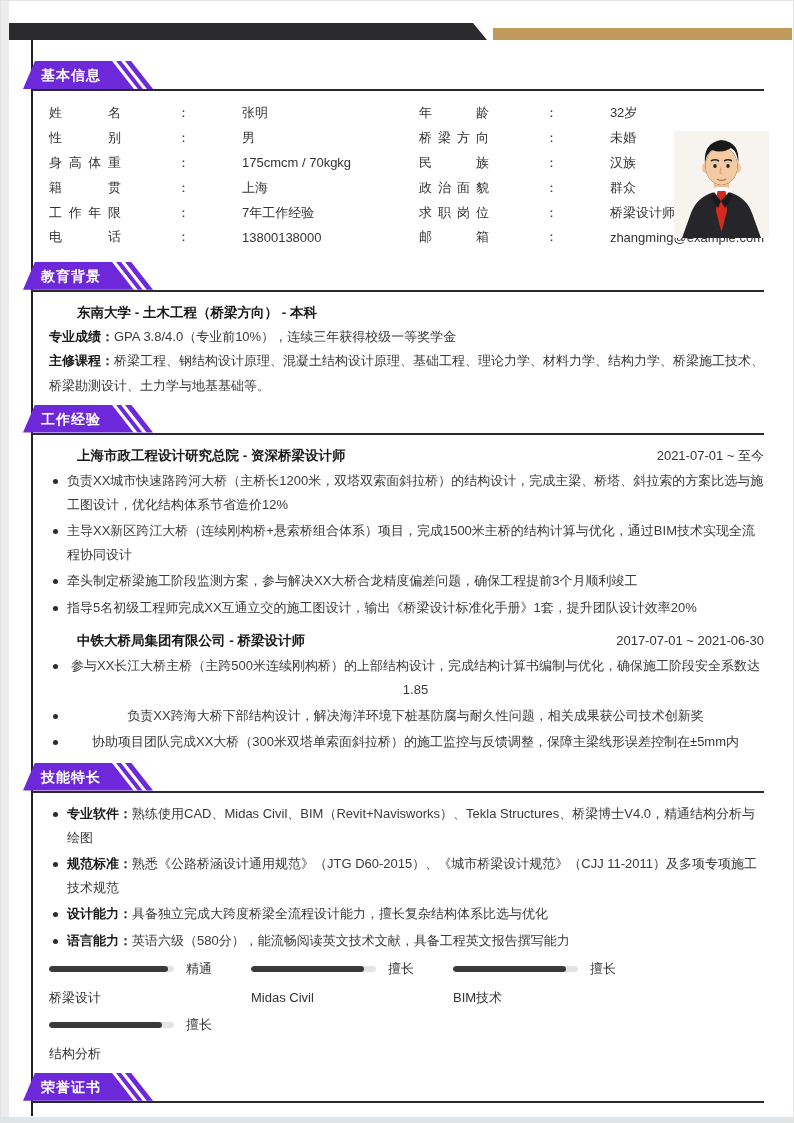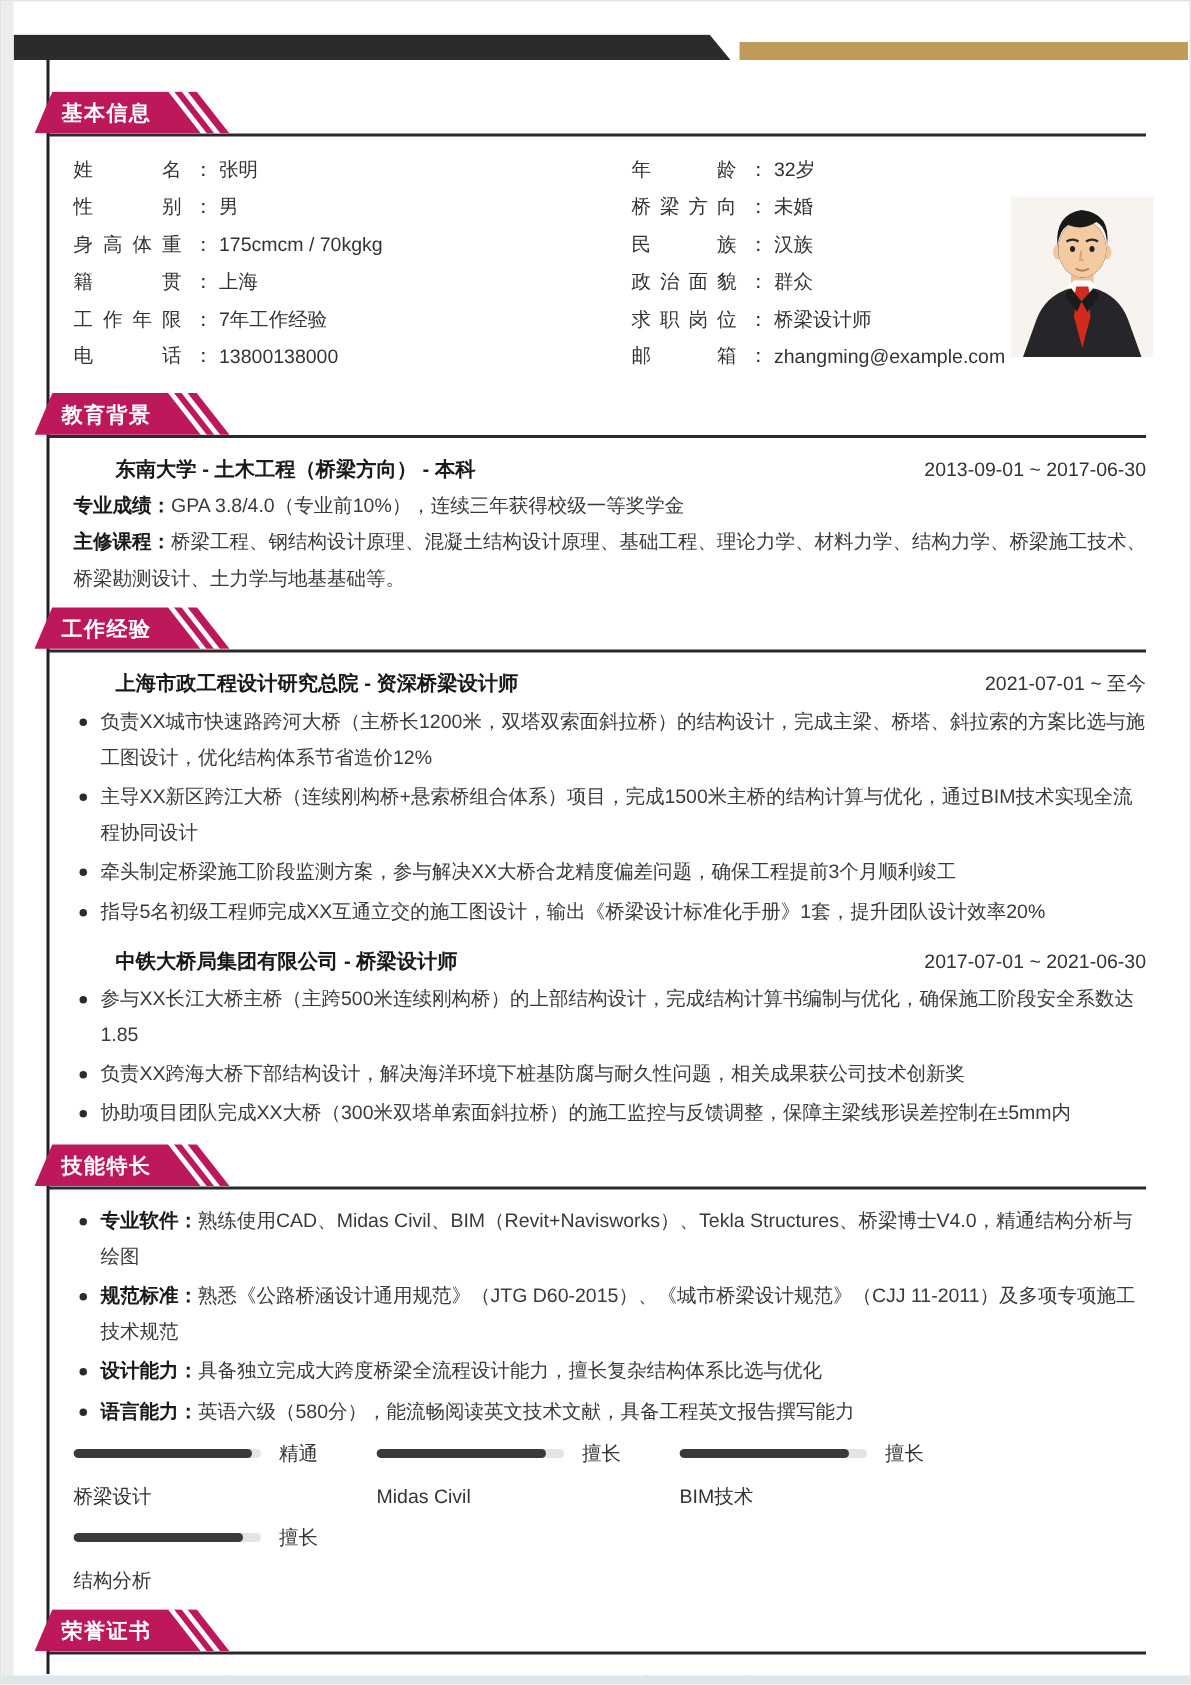--- a/index.html
+++ b/index.html
@@ -17,53 +17,53 @@
   .bar-black{position:absolute;left:8px;top:22px;width:478px;height:17px;background:#2b2b2d;
     clip-path:polygon(0 0,calc(100% - 14px) 0,100% 100%,0 100%);}
   .bar-gold{position:absolute;left:492px;top:27px;right:1px;height:12px;background:#bf9a5a;}
   
   .vline{position:absolute;left:30px;top:39px;bottom:6px;width:2px;background:#202022;}
 
   .content{position:relative;padding-top:60px;}
 
   
   .sec{position:relative;height:28px;margin:0 29px 0 31px;border-bottom:2px solid #2a2a2c;z-index:2;}
-  .banner{position:absolute;left:-9px;top:0;width:130px;height:28px;background:#be185d;
+  .banner{position:absolute;left:-9px;top:0;width:130px;height:28px;background:#6d28d9;
     clip-path:polygon(12px 0,calc(100% - 22px) 0,100% 100%,0 100%);}
   .banner-text{position:absolute;left:18px;top:0;line-height:28px;color:#ffffff;
     font-size:14px;font-weight:bold;letter-spacing:1px;white-space:nowrap;}
   .slash{position:absolute;top:-4px;bottom:-4px;width:4px;background:#ffffff;transform:skewX(38deg);}
   .slash.s1{right:26px;}
   .slash.s2{right:17px;}
   .fold{position:absolute;left:0;top:100%;width:14px;height:12px;background:#46464a;
     clip-path:polygon(0 0,100% 0,0 100%);}
 
   
   .basic{display:flex;padding:10px 29px 12px 48px;position:relative;}
   .col-left{width:372px;}
   .col-right{flex:1;}
-  .info-row{display:flex;align-items:center;height:24.8px;font-size:13px;color:#333;}
+  .info-row{display:flex;align-items:center;height:24.8px;font-size:13px;color:#333;gap:48px;}
   .info-label{width:72px;text-align:justify;text-align-last:justify;}
   .col-right .info-label{width:70px;}
   .info-colon{margin:0 4px 0 8px;}
   .info-value{white-space:nowrap;}
   .photo{position:absolute;left:673px;top:40px;width:95px;height:107px;}
 
   
   .block{padding:8px 29px 6px 48px;font-size:13px;}
   .title-row{display:flex;justify-content:space-between;align-items:baseline;line-height:25px;margin-left:28px;}
   .item-title{font-weight:bold;font-size:13.5px;color:#1a1a1a;}
   .date{font-size:13px;color:#333;}
   .rich-line{line-height:24.6px;color:#3a3a3a;}
   .b-label{font-weight:bold;color:#1a1a1a;}
 
   .bullet{position:relative;padding-left:18px;margin:1px 0 2px;line-height:24.2px;color:#3a3a3a;}
   .dot{position:absolute;left:4px;top:10px;width:5px;height:5px;border-radius:50%;background:#2b2b2d;}
   .job{margin-bottom:8px;}
-  .job:last-child{margin-bottom:0;}
+  .job:last-child{margin-bottom:0;text-align:center;}
 
   
   .bars{display:grid;grid-template-columns:repeat(3,202px);row-gap:10px;margin-top:8px;padding-bottom:4px;}
   .bar-row{display:flex;align-items:center;height:16px;}
   .track{width:125px;height:6px;border-radius:3px;background:#e4e4e4;margin-right:12px;overflow:hidden;}
   .fill{height:100%;border-radius:3px;background:#3a3a3a;}
   .level{font-size:13px;color:#333;}
   .skill-name{margin-top:12px;font-size:13px;color:#333;line-height:18px;}
 </style>
 </head>
@@ -178,21 +178,20 @@
       <span class="banner-text">教育背景</span>
       <span class="slash s1"></span>
       <span class="slash s2"></span>
       <span class="fold"></span>
     </div>
   </div>
 
   <div class="block">
     <div class="title-row">
       <span class="item-title">东南大学 - 土木工程（桥梁方向） - 本科</span>
-      <span class="date">2013-09-01 ~ 2017-06-30</span>
     </div>
     <div class="rich-line">
       <span class="b-label">专业成绩：</span><span>GPA 3.8/4.0（专业前10%），连续三年获得校级一等奖学金</span>
     </div>
     <div class="rich-line">
       <span class="b-label">主修课程：</span><span>桥梁工程、钢结构设计原理、混凝土结构设计原理、基础工程、理论力学、材料力学、结构力学、桥梁施工技术、桥梁勘测设计、土力学与地基基础等。</span>
     </div>
   </div>
 
   <div class="sec">

